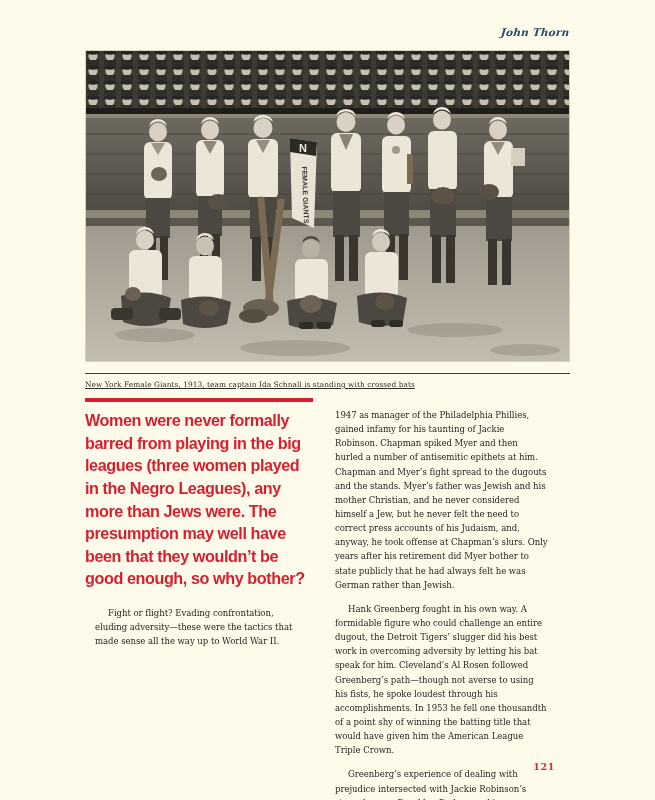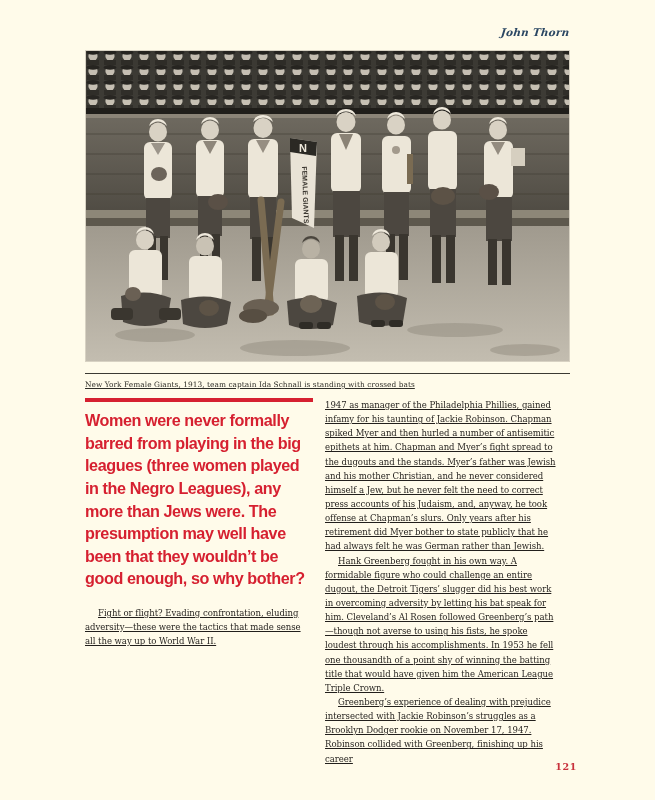--- a/index.html
+++ b/index.html
@@ -110,27 +110,27 @@
   }
 
   .body-text {
     font-family: "DejaVu Serif", serif;
     font-size: 8.55px;
     line-height: 1.655;
     color: #221f1c;
     text-align: left;
     letter-spacing: -0.05px;
   }
-  .body-text p { margin: 0; text-decoration: underline; }
+  .body-text p { margin: 10px; }
   .body-text p.indent { text-indent: 13px; }
 
   
   .folio {
     position: absolute;
-    right: 78px;
+    right: 100px;
     bottom: 28px;
     font-family: "DejaVu Serif", serif;
     font-weight: bold;
     font-size: 9.5px;
     color: #c8313c;
     letter-spacing: 0.6px;
     margin-top: 15px;
   }
 </style>
 </head>

